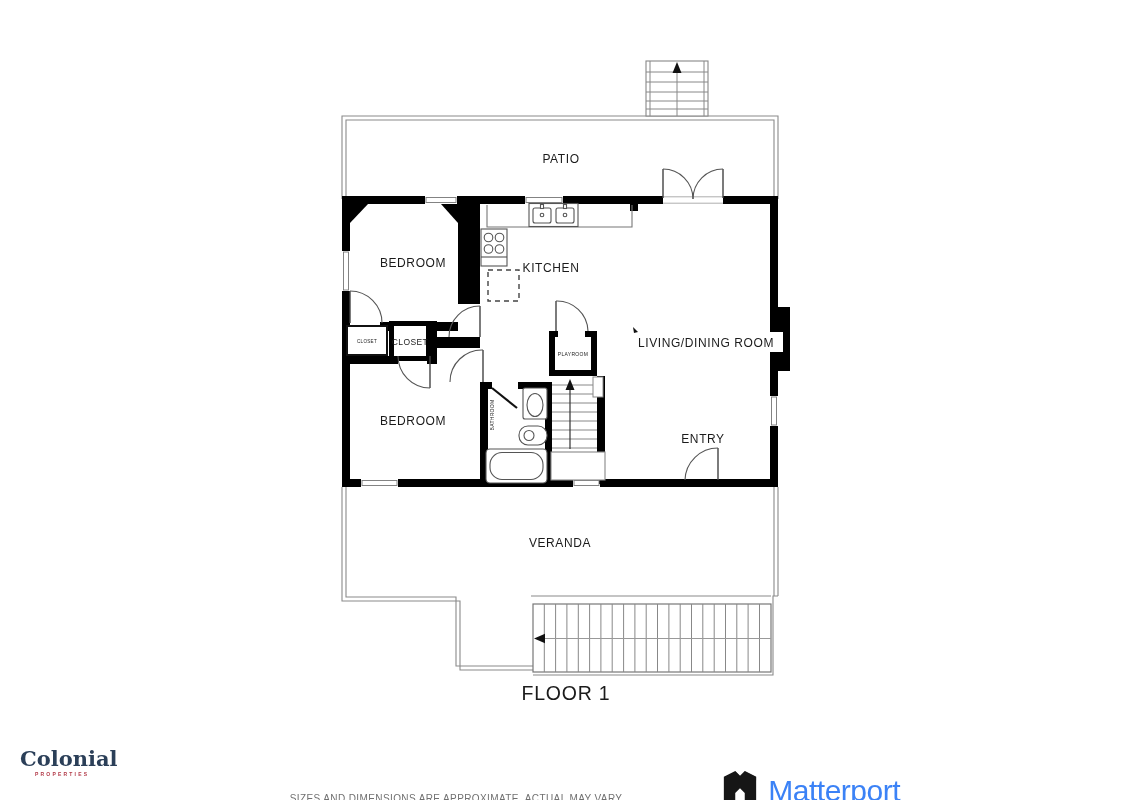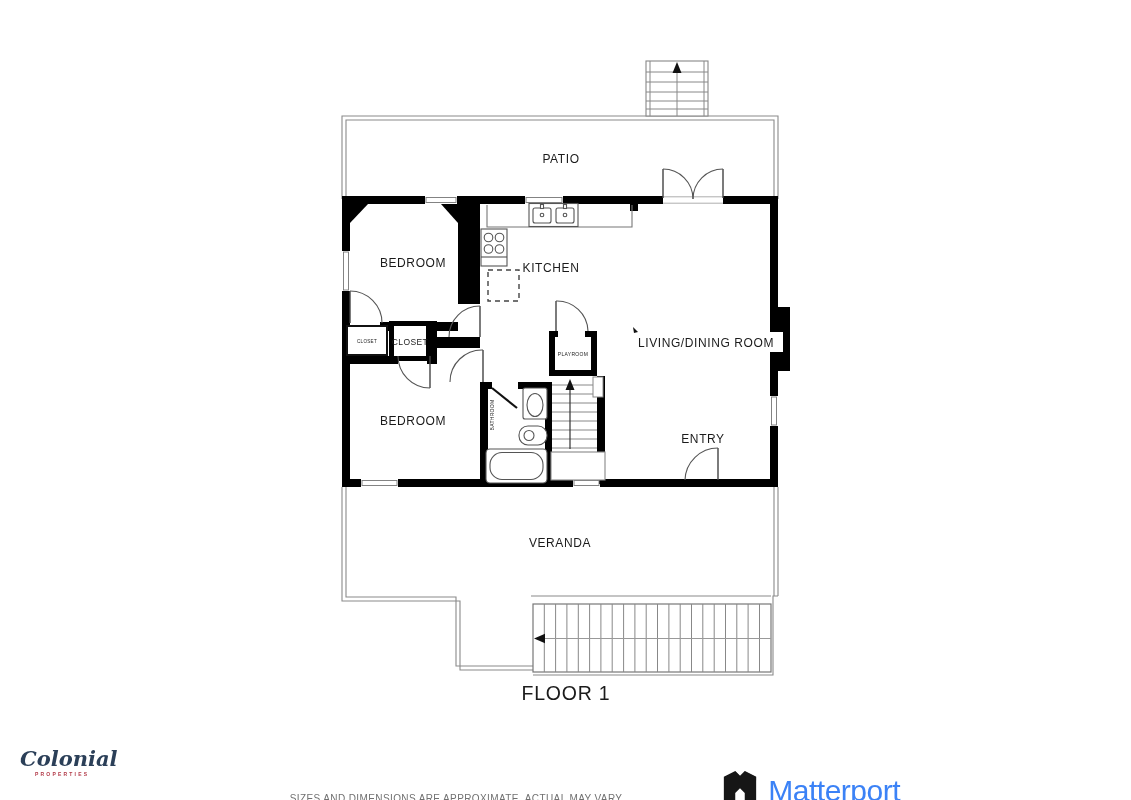--- a/index.html
+++ b/index.html
@@ -3,21 +3,21 @@
 <meta charset="utf-8">
 <style>
   html,body{margin:0;padding:0;background:#ffffff;}
   .canvas{position:relative;width:914px;height:800px;background:#ffffff;overflow:hidden;
           font-family:"Liberation Sans",sans-serif;margin-top:19px;}
   svg text{font-family:"Liberation Sans",sans-serif;fill:#1b1b1b;}
   .room-label{font-size:12px;letter-spacing:0.6px;}
   .small-label{font-size:5px;letter-spacing:0.3px;}
   .floor-label{font-size:19.5px;letter-spacing:0.8px;}
   .colonial{position:absolute;left:20px;top:729px;width:80px;}
-  .colonial-word{font-family:"DejaVu Serif",serif;font-style:italic;font-weight:bold;
+  .colonial-word{font-family:"DejaVu Serif",serif;font-weight:bold;
                  font-size:21px;line-height:22px;color:#2b3f58;}
   .colonial-sub{font-size:5px;letter-spacing:2.2px;color:#b23a48;font-weight:bold;
                 padding-left:15px;margin-top:1px;}
   .disclaimer{position:absolute;left:0;top:774px;width:100%;text-align:center;
               font-size:10px;letter-spacing:0.4px;color:#707070;}
   .matterport{position:absolute;right:14px;top:751px;display:flex;align-items:center;gap:9px;}
   .matterport-word{font-size:30px;font-weight:normal;color:#3b82f6;letter-spacing:-0.5px;}
 </style>
 </head>
 <body>

